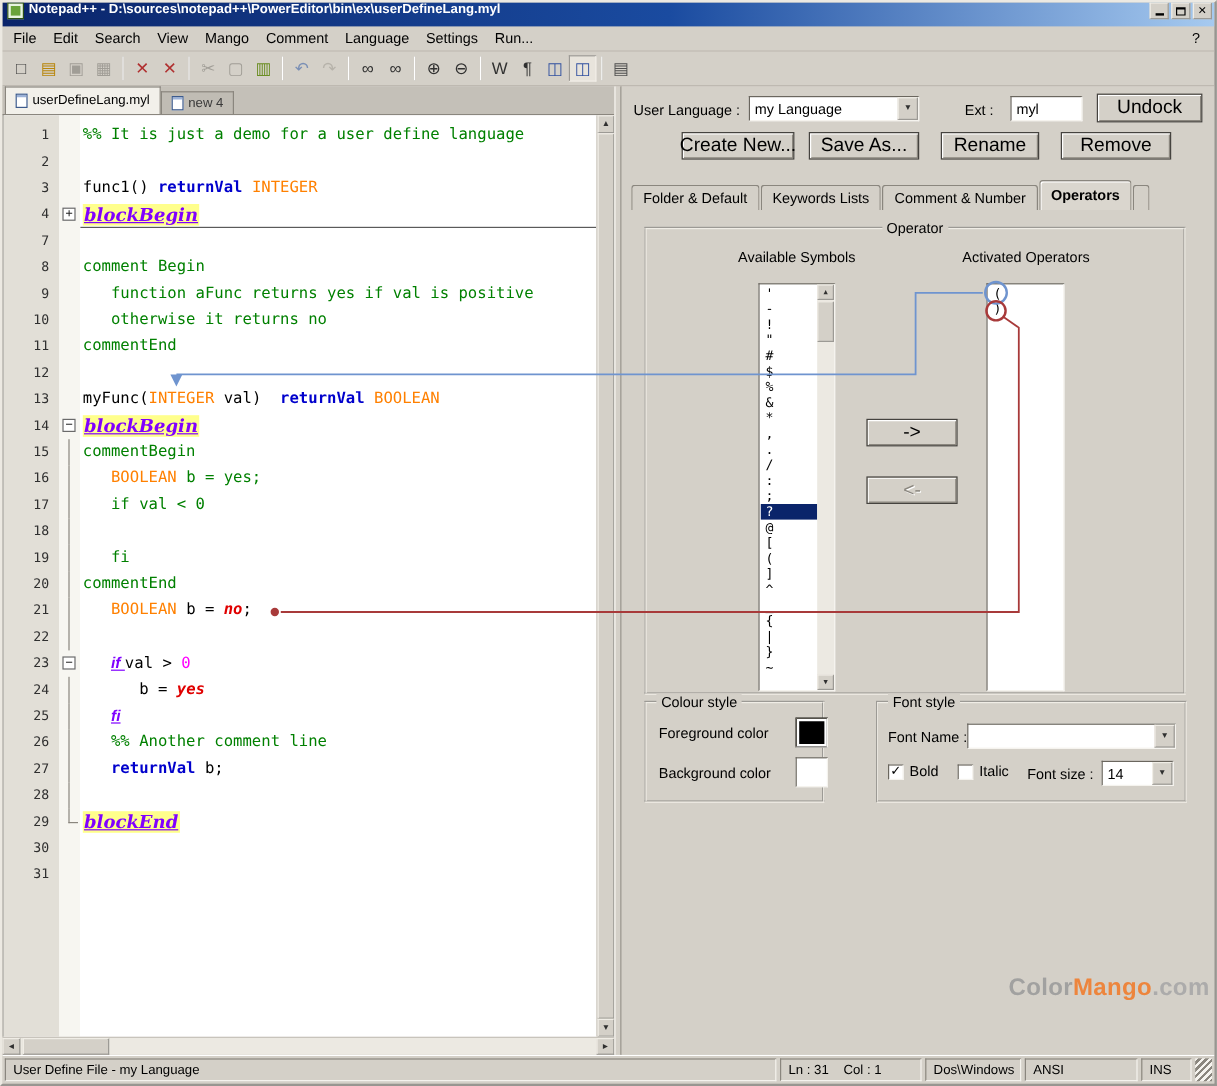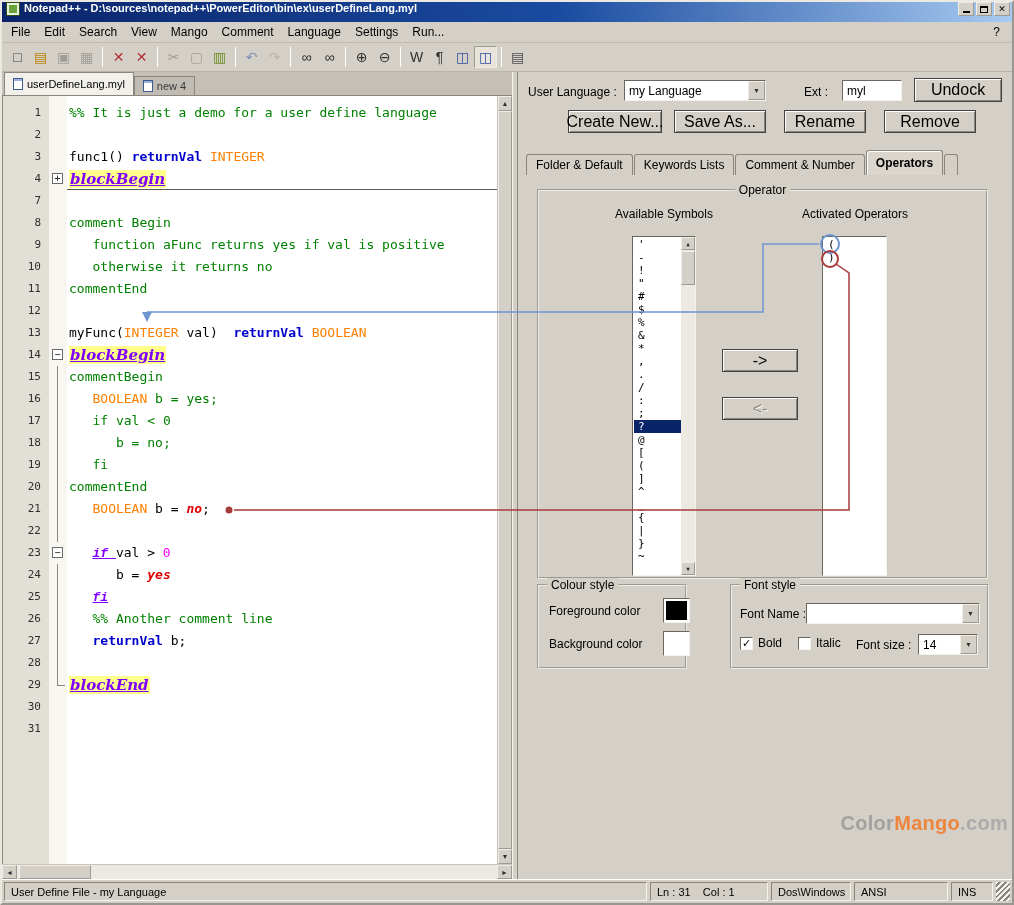--- a/index.html
+++ b/index.html
@@ -38,21 +38,21 @@
 .lnum{width:46px;text-align:right;padding-right:8px;font-size:11px;color:#2f2f2f;flex:none}
 .fold{width:18px;position:relative;flex:none}
 .f-line{background:linear-gradient(#8a867e,#8a867e) 8px 0/1px 100% no-repeat}
 .f-corner{background:linear-gradient(#8a867e,#8a867e) 8px 0/1px 55% no-repeat,linear-gradient(#8a867e,#8a867e) 8px 11px/8px 1px no-repeat}
 .fbox{position:absolute;left:3px;top:5px;width:11px;height:11px;border:1px solid #6a6a6a;background:#fff;font-size:10px;line-height:9px;text-align:center;color:#222}
 .code{flex:1;white-space:pre;color:#000;padding-left:2px}
 .rule .code{border-bottom:1px solid #5a5a5a}
 .c-com{color:#008000}
 .c-kwb{color:#0000cc;font-weight:bold}
 .c-kwo{color:#ff8000}
-.c-kwp{color:#8000ff;font-weight:bold;font-style:italic;text-decoration:underline;font-family:Liberation Mono, monospace}
+.c-kwp{color:#8000ff;font-weight:bold;font-style:italic;text-decoration:underline;font-family:Liberation Sans, sans-serif}
 .c-blk{color:#8000ff;font-weight:bold;font-style:italic;text-decoration:underline;font-family:"DejaVu Serif",serif;font-size:15px;background:#ffff8c;padding:0 1px}
 .c-red{color:#e00000;font-weight:bold;font-style:italic}
 .c-mag{color:#ff00ff}
 .c-pln{color:#000}
 
 .vscroll{width:15px;background:#ece9e2;display:flex;flex-direction:column;border-left:1px solid #c8c4bc}
 .sarrow{height:15px;width:100%;display:flex;align-items:center;justify-content:center;font-size:7px;background:#d4d0c8;border:1px outset #f0ede6;color:#303030;flex:none}
 .vthumb{flex:1;background:#d4d0c8;border:1px outset #f0ede6}
 .hscroll{height:15px;display:flex;background:#ece9e2;border-top:1px solid #c8c4bc}
 .hs-arrow{width:15px;height:100%;display:flex;align-items:center;justify-content:center;font-size:7px;background:#d4d0c8;border:1px outset #f0ede6;color:#303030;flex:none}
@@ -288,21 +288,20 @@
               <span class="code"><span class="c-pln">   </span><span class="c-kwo">BOOLEAN</span><span class="c-com"> b = yes;</span></span>
             </div>
             <div class="eline">
               <span class="lnum">17</span>
               <span class="fold f-line"></span>
               <span class="code"><span class="c-com">   if val &lt; 0</span></span>
             </div>
             <div class="eline">
               <span class="lnum">18</span>
               <span class="fold f-line"></span>
-              <span class="code"><span class="c-com">      b = no;</span></span>
             </div>
             <div class="eline">
               <span class="lnum">19</span>
               <span class="fold f-line"></span>
               <span class="code"><span class="c-com">   fi</span></span>
             </div>
             <div class="eline">
               <span class="lnum">20</span>
               <span class="fold f-line"></span>
               <span class="code"><span class="c-com">commentEnd</span></span>

